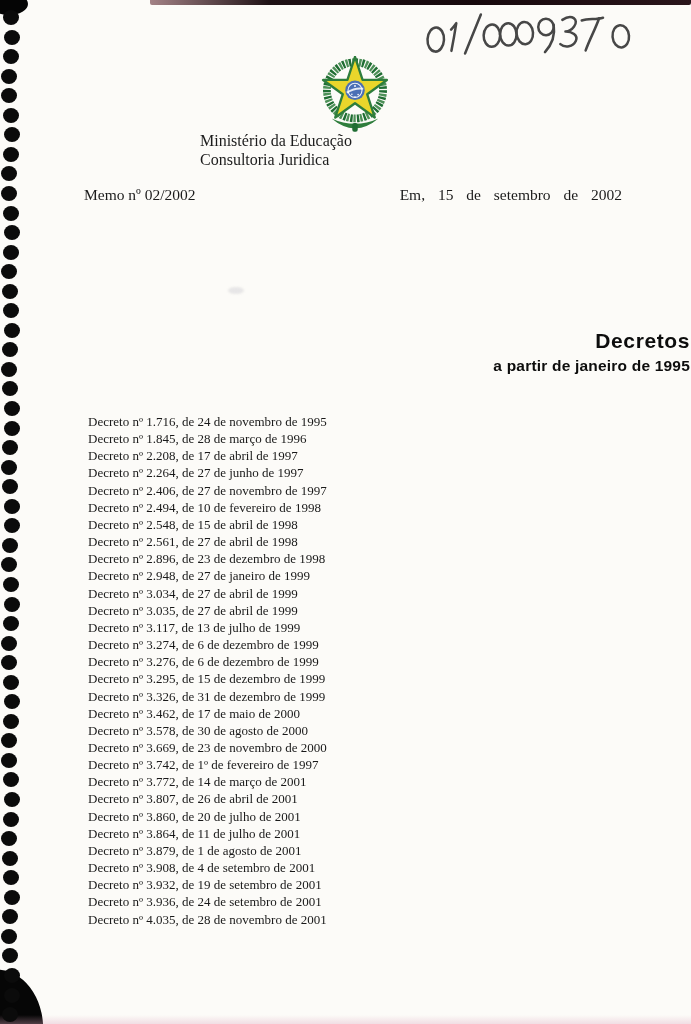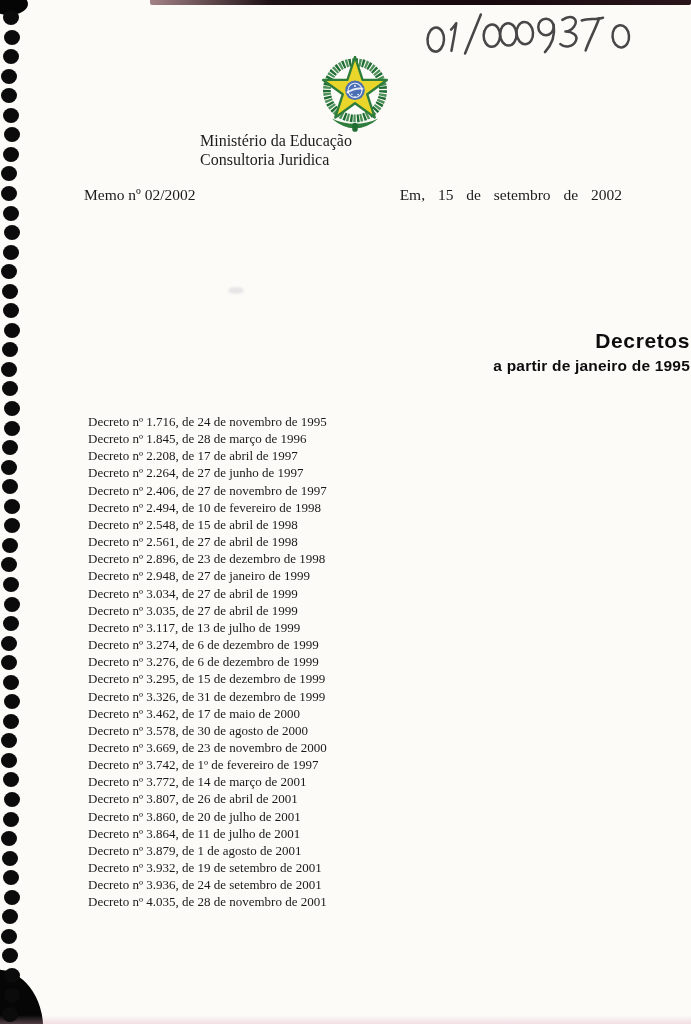--- a/index.html
+++ b/index.html
@@ -212,18 +212,19 @@
       <div class="decree-line">Decreto nº 3.326, de 31 de dezembro de 1999</div>
       <div class="decree-line">Decreto nº 3.462, de 17 de maio de 2000</div>
       <div class="decree-line">Decreto nº 3.578, de 30 de agosto de 2000</div>
       <div class="decree-line">Decreto nº 3.669, de 23 de novembro de 2000</div>
       <div class="decree-line">Decreto nº 3.742, de 1º de fevereiro de 1997</div>
       <div class="decree-line">Decreto nº 3.772, de 14 de março de 2001</div>
       <div class="decree-line">Decreto nº 3.807, de 26 de abril de 2001</div>
       <div class="decree-line">Decreto nº 3.860, de 20 de julho de 2001</div>
       <div class="decree-line">Decreto nº 3.864, de 11 de julho de 2001</div>
       <div class="decree-line">Decreto nº 3.879, de 1 de agosto de 2001</div>
+      <div class="decree-line">Decreto nº 3.908, de 4 de setembro de 2001</div>
       <div class="decree-line">Decreto nº 3.932, de 19 de setembro de 2001</div>
       <div class="decree-line">Decreto nº 3.936, de 24 de setembro de 2001</div>
       <div class="decree-line">Decreto nº 4.035, de 28 de novembro de 2001</div>
     </div>
 
 </div>
 
 </body></html>

